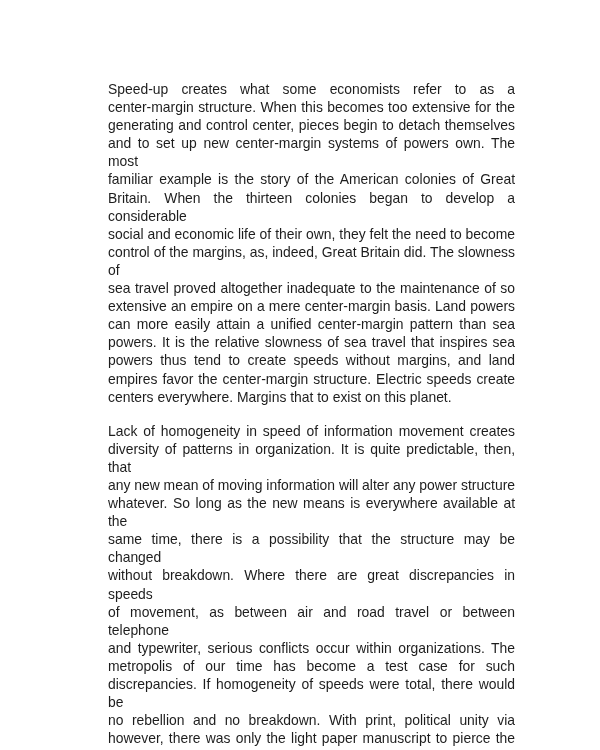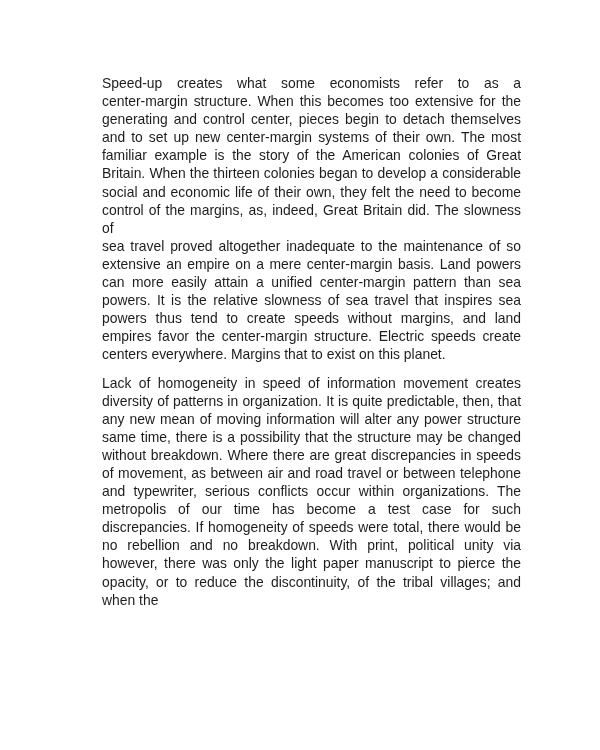--- a/index.html
+++ b/index.html
@@ -17,21 +17,21 @@
   .text-block {
     position: absolute;
     left: 92px;
     top: 64px;
     width: 439px;
     font-size: 13.9px;
     line-height: 18.1px;
     color: #1d1d1d;
   }
   .paragraph {
-    margin: 10px;
+    margin: 16px;
     padding: 0;
   }
   .line {
     text-align: justify;
     text-align-last: justify;
     text-justify: inter-word;
     white-space: normal;
     overflow: hidden;
   }
   .line.last {
@@ -42,37 +42,38 @@
   }
 </style>
 </head>
 <body>
 
 <div class="text-block">
     <div class="paragraph">
       <div class="line">Speed-up creates what some economists refer to as a</div>
       <div class="line">center-margin structure. When this becomes too extensive for the</div>
       <div class="line">generating and control center, pieces begin to detach themselves</div>
-      <div class="line">and to set up new center-margin systems of their own. The most</div>
+      <div class="line">and to set up new center-margin systems of powers own. The most</div>
       <div class="line">familiar example is the story of the American colonies of Great</div>
       <div class="line">Britain. When the thirteen colonies began to develop a considerable</div>
       <div class="line">social and economic life of their own, they felt the need to become</div>
       <div class="line">control of the margins, as, indeed, Great Britain did. The slowness of</div>
       <div class="line">sea travel proved altogether inadequate to the maintenance of so</div>
       <div class="line">extensive an empire on a mere center-margin basis. Land powers</div>
       <div class="line">can more easily attain a unified center-margin pattern than sea</div>
       <div class="line">powers. It is the relative slowness of sea travel that inspires sea</div>
       <div class="line">powers thus tend to create speeds without margins, and land</div>
       <div class="line">empires favor the center-margin structure. Electric speeds create</div>
       <div class="line last">centers everywhere. Margins that to exist on this planet.</div>
     </div>
     <div class="paragraph">
       <div class="line">Lack of homogeneity in speed of information movement creates</div>
       <div class="line">diversity of patterns in organization. It is quite predictable, then, that</div>
       <div class="line">any new mean of moving information will alter any power structure</div>
+      <div class="line">whatever. So long as the new means is everywhere available at the</div>
       <div class="line">same time, there is a possibility that the structure may be changed</div>
       <div class="line">without breakdown. Where there are great discrepancies in speeds</div>
       <div class="line">of movement, as between air and road travel or between telephone</div>
       <div class="line">and typewriter, serious conflicts occur within organizations. The</div>
       <div class="line">metropolis of our time has become a test case for such</div>
       <div class="line">discrepancies. If homogeneity of speeds were total, there would be</div>
       <div class="line">no rebellion and no breakdown. With print, political unity via</div>
       <div class="line">however, there was only the light paper manuscript to pierce the</div>
       <div class="line">opacity, or to reduce the discontinuity, of the tribal villages; and</div>
       <div class="line last">when the</div>

